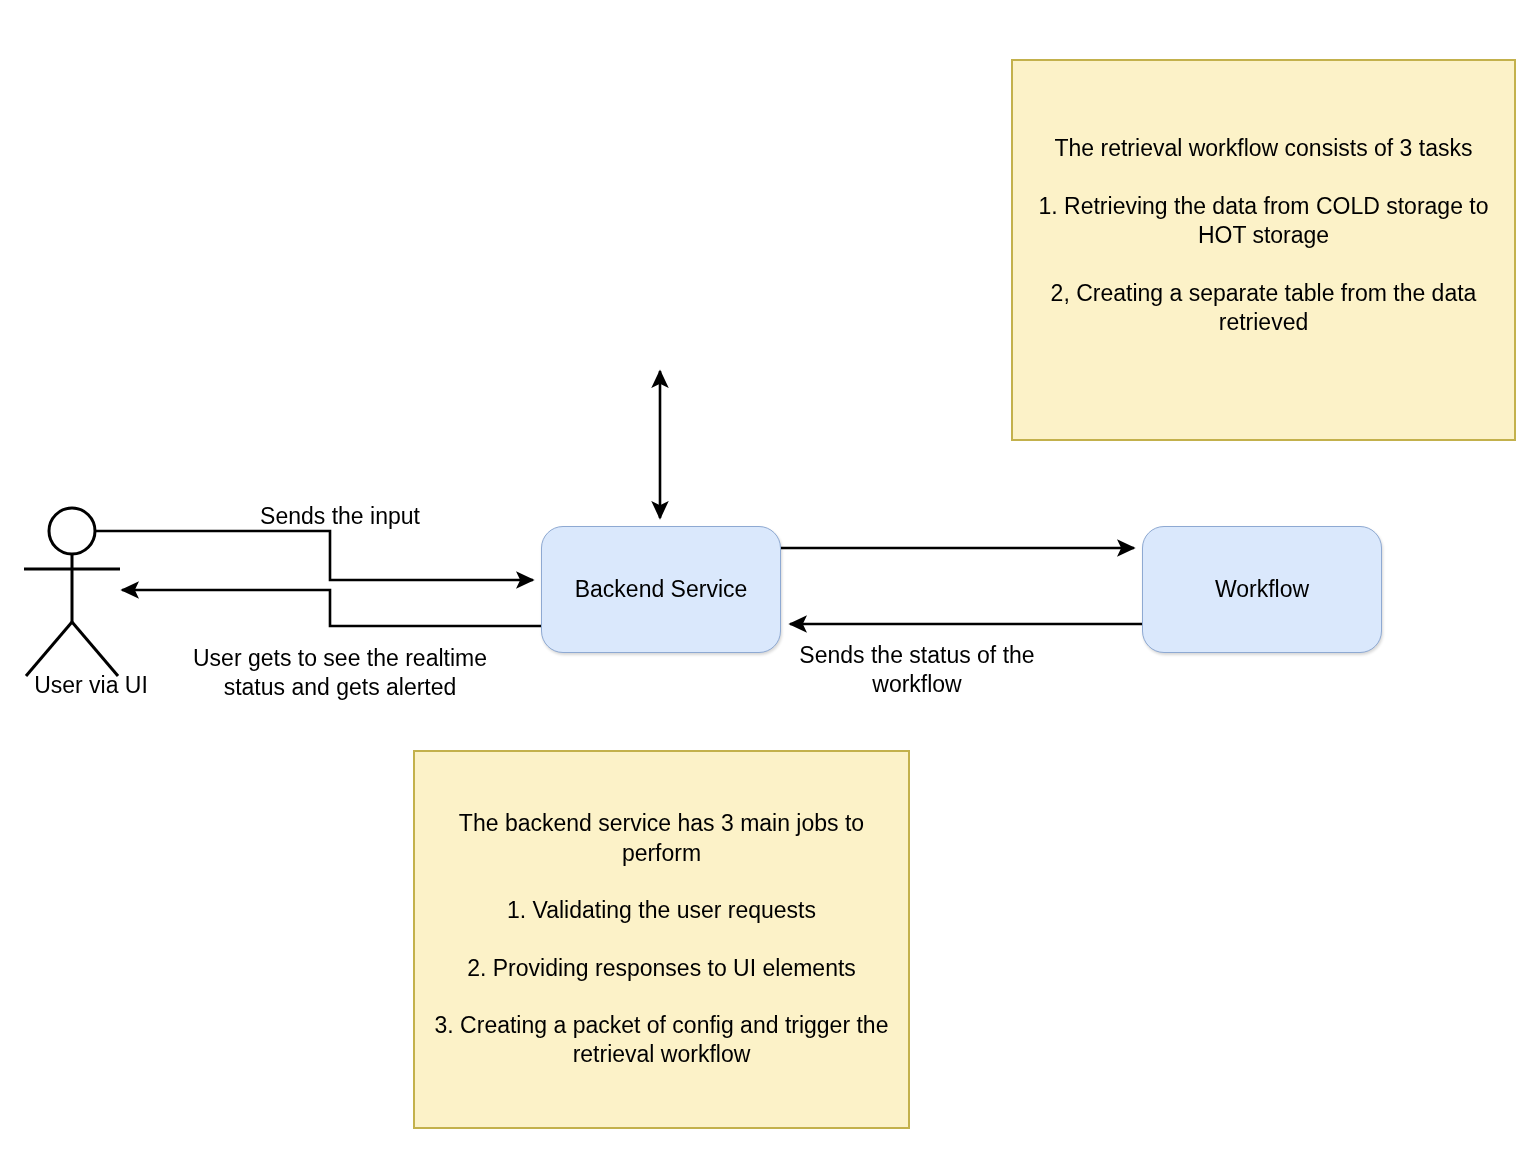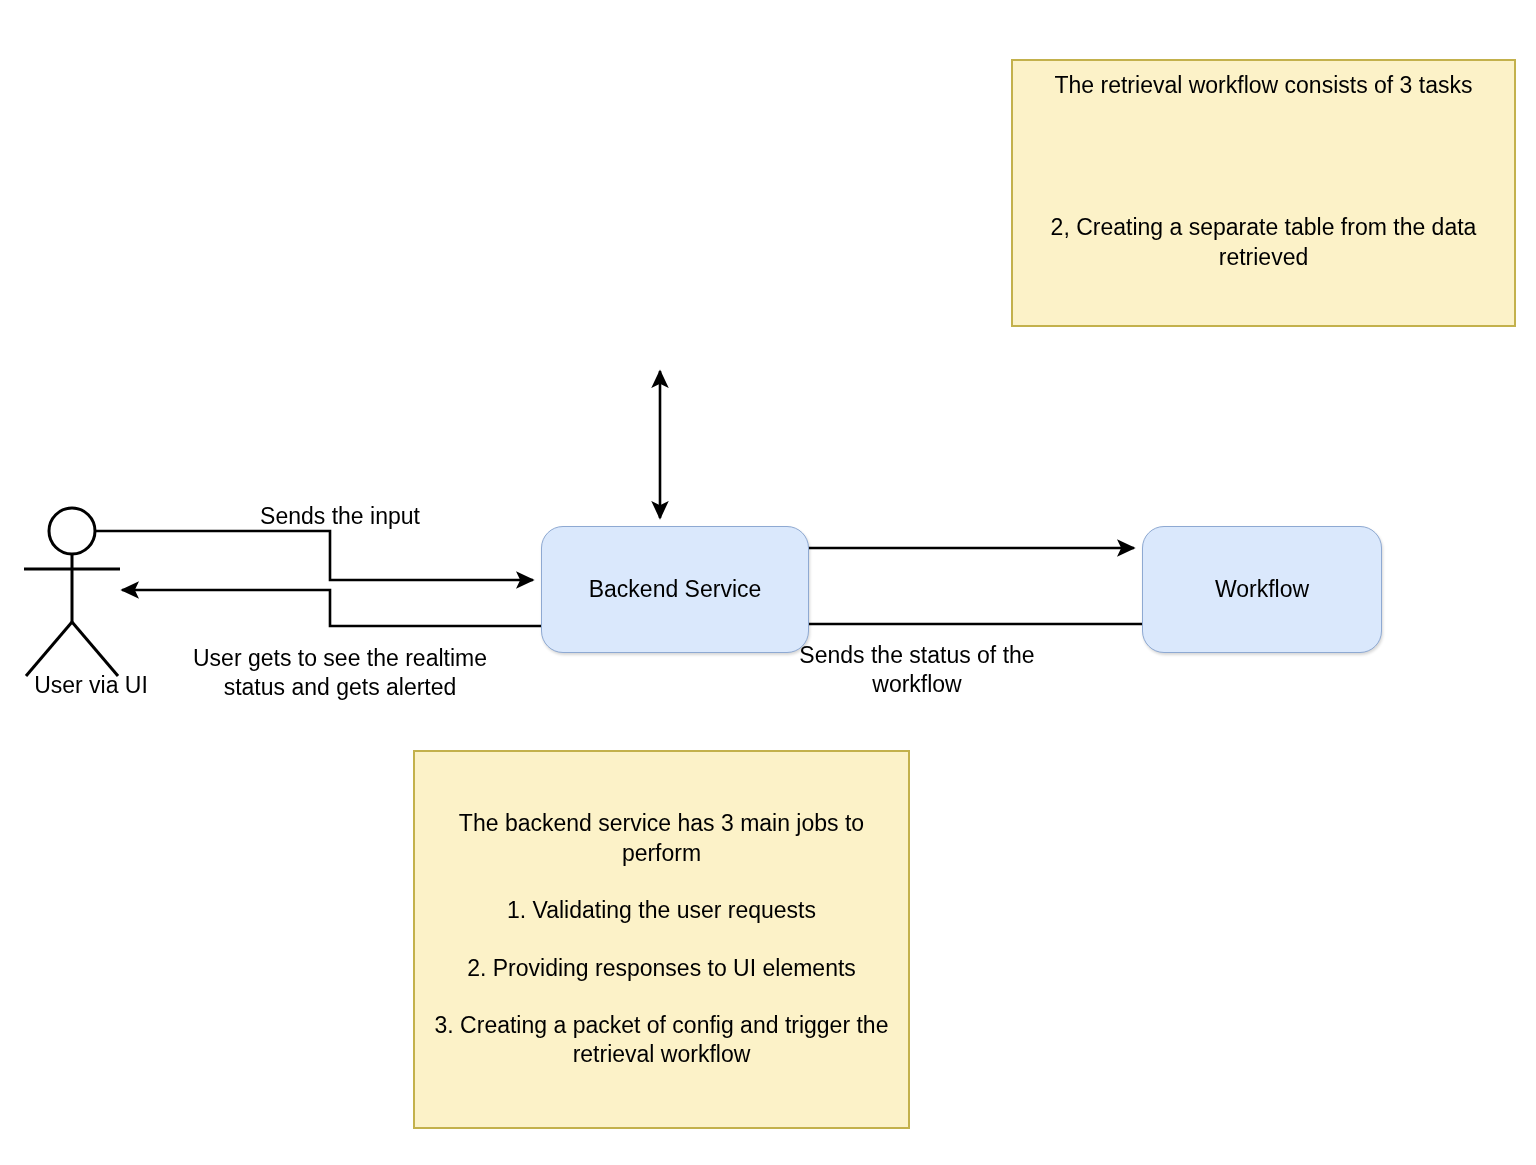--- a/index.html
+++ b/index.html
@@ -44,22 +44,21 @@
   }
   .note .nline {
     width: 100%;
     white-space: pre-line;
   }
   .note .nspacer { height: 28px; }
   #note-workflow {
     left: 1011px;
     top: 59px;
     width: 505px;
-    height: 268px;
-    gap: 27px;
+    height: 382px;
   }
   #note-backend {
     left: 413px;
     top: 735px;
     width: 497px;
     height: 379px;
     margin-top: 15px;
   }
   
   .node-box {
@@ -71,21 +70,21 @@
     display: flex;
     align-items: center;
     justify-content: center;
     font-size: 23px;
     color: #000000;
     box-shadow: 1px 2px 3px rgba(0,0,0,0.16);
   }
   #node-backend {
     left: 541px;
     top: 526px;
-    width: 268px;
+    width: 240px;
     height: 127px;
   }
   #node-workflow {
     left: 1142px;
     top: 526px;
     width: 240px;
     height: 127px;
   }
   
   #node-datastore {
@@ -214,20 +213,22 @@
 
   <div id="lbl-sends-input" class="edge-label">Sends the input</div>
   <div id="lbl-user-status" class="edge-label">User gets to see the realtime
 status and gets alerted</div>
   <div id="lbl-sends-status" class="edge-label">Sends the status of the
 workflow</div>
 
   <div id="note-workflow" class="note">
     <div class="nline">The retrieval workflow consists of 3 tasks</div>
     <div class="nspacer"></div>
+    <div class="nline">1. Retrieving the data from COLD storage to
+HOT storage</div>
     <div class="nspacer"></div>
     <div class="nline">2, Creating a separate table from the data
 retrieved</div>
     <div class="nspacer"></div>
   </div>
 
   <div id="note-backend" class="note">
     <div class="nline">The backend service has 3 main jobs to
 perform</div>
     <div class="nspacer"></div>

